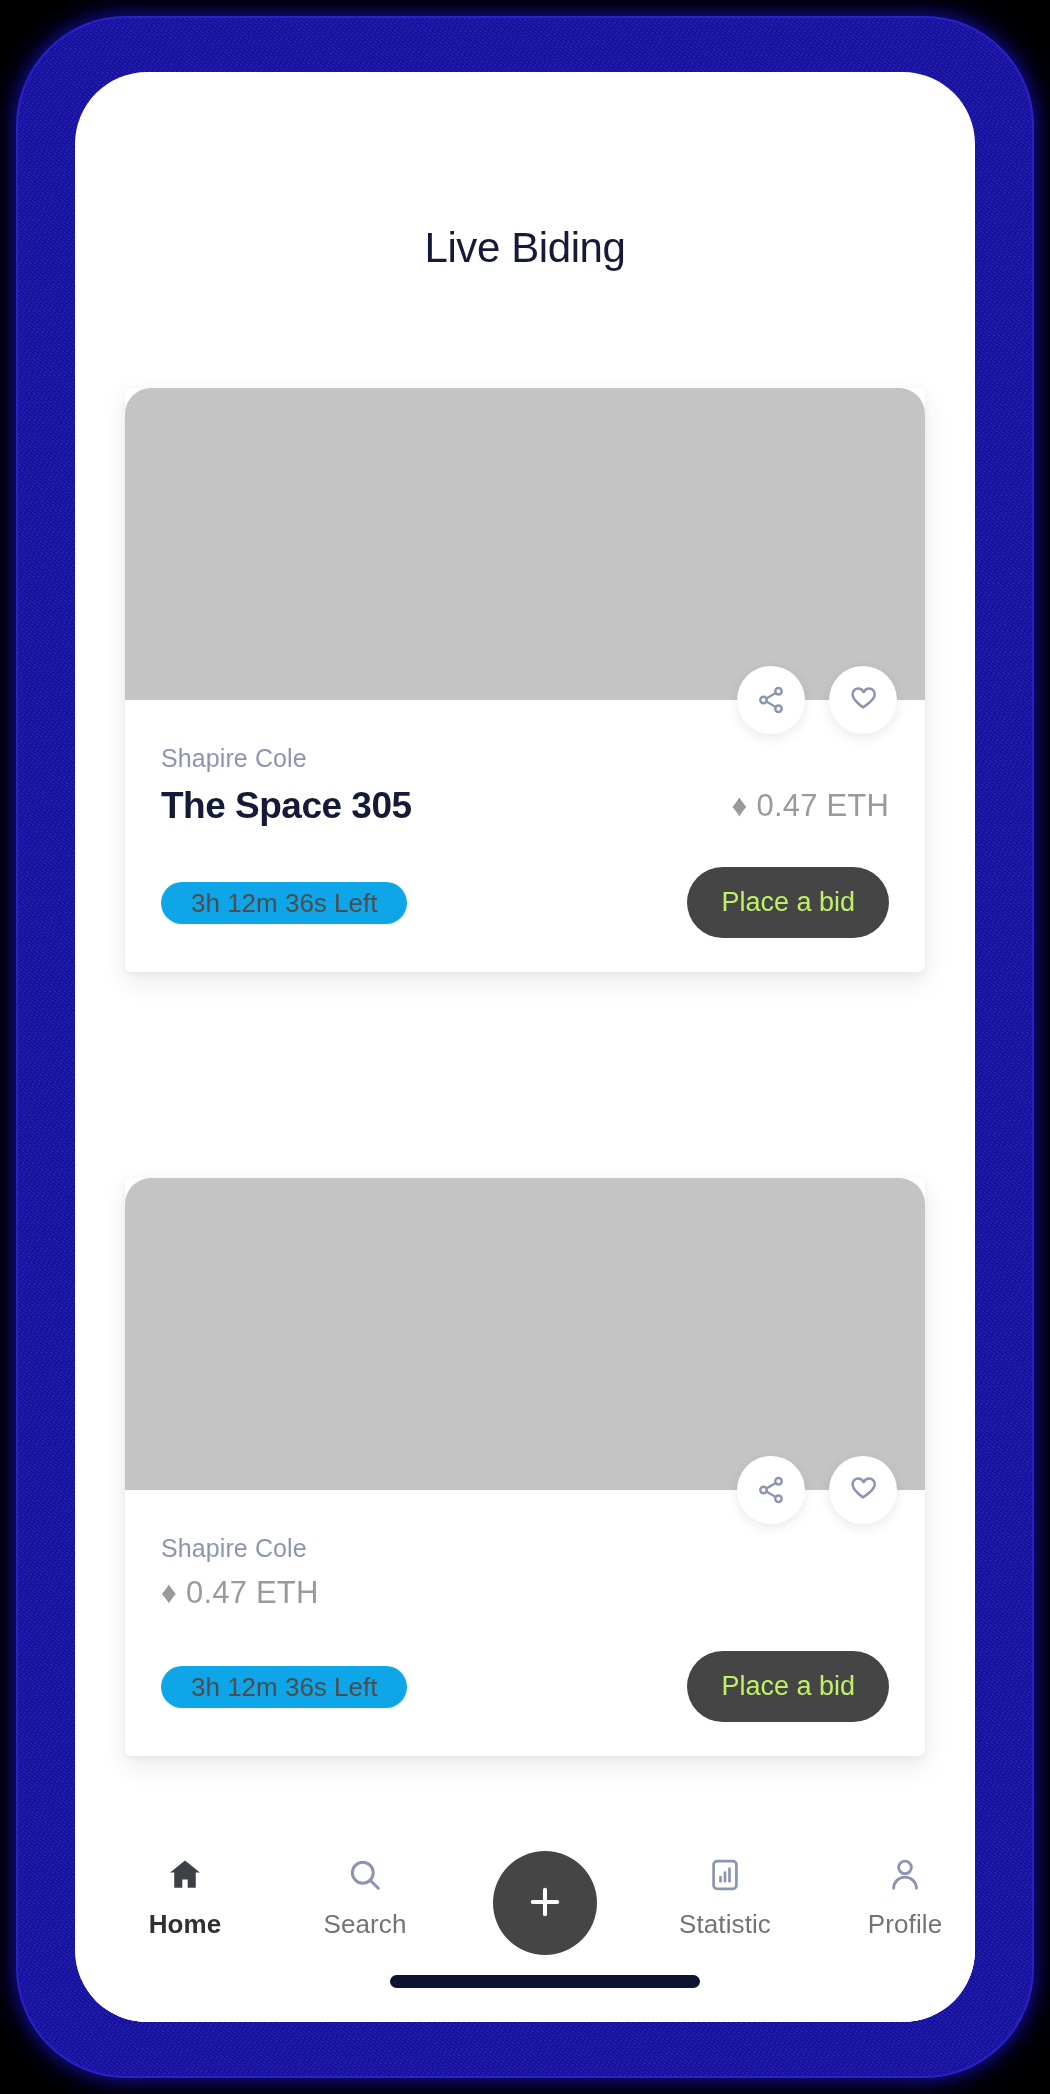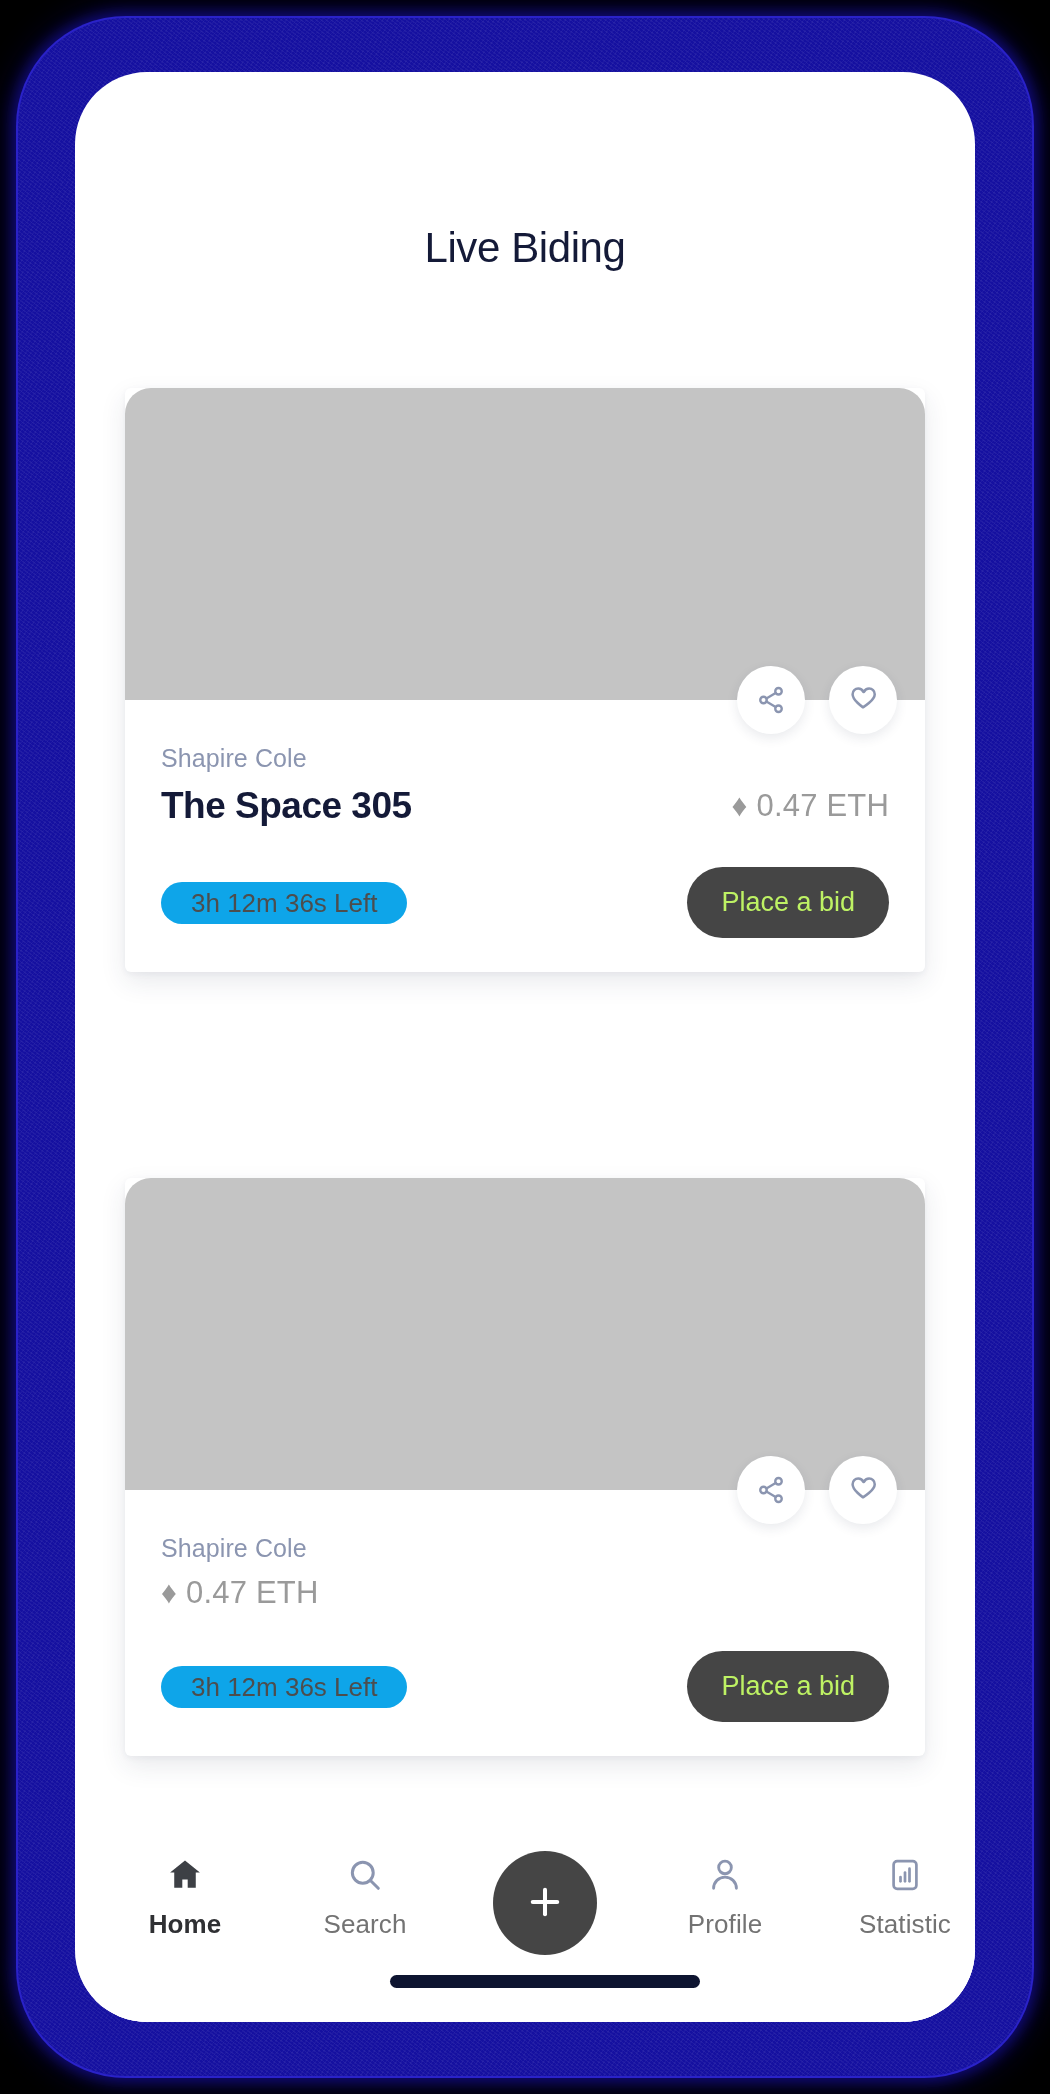--- a/index.html
+++ b/index.html
@@ -395,39 +395,39 @@
               <svg width="46" height="46" viewBox="0 0 24 24" fill="none" stroke="#ffffff" stroke-width="2.1" stroke-linecap="round">
                 <line x1="12" y1="5.6" x2="12" y2="18.4"></line>
                 <line x1="5.6" y1="12" x2="18.4" y2="12"></line>
               </svg>
             </span>
           </button>
         </div>
 
         <div class="nav-item">
           <span class="nav-icon">
-            <svg width="38" height="38" viewBox="0 0 24 24" fill="none" stroke="#8b95b0" stroke-width="1.8" stroke-linecap="round" stroke-linejoin="round">
-              <circle cx="12" cy="7.2" r="4"></circle>
-              <path d="M4.8 20.4c0-3.9 3.2-7.1 7.2-7.1s7.2 3.2 7.2 7.1"></path>
-            </svg>
-          </span>
-          <span class="nav-label">Profile</span>
-        </div>
-
-        <div class="nav-item">
-          <span class="nav-icon">
             <svg width="36" height="36" viewBox="0 0 24 24" fill="none" stroke="#8b95b0" stroke-width="1.8" stroke-linecap="round" stroke-linejoin="round">
               <rect x="4.4" y="2.8" width="15.2" height="18.4" rx="2.4"></rect>
               <line x1="9" y1="16.2" x2="9" y2="13.4"></line>
               <line x1="12" y1="16.2" x2="12" y2="10.4"></line>
               <line x1="15" y1="16.2" x2="15" y2="7.8"></line>
             </svg>
           </span>
           <span class="nav-label">Statistic</span>
         </div>
 
+        <div class="nav-item">
+          <span class="nav-icon">
+            <svg width="38" height="38" viewBox="0 0 24 24" fill="none" stroke="#8b95b0" stroke-width="1.8" stroke-linecap="round" stroke-linejoin="round">
+              <circle cx="12" cy="7.2" r="4"></circle>
+              <path d="M4.8 20.4c0-3.9 3.2-7.1 7.2-7.1s7.2 3.2 7.2 7.1"></path>
+            </svg>
+          </span>
+          <span class="nav-label">Profile</span>
+        </div>
+
       </div>
 
       <div class="home-indicator"></div>
     </div>
 
   </div>
 </div>
 
 </body></html>

